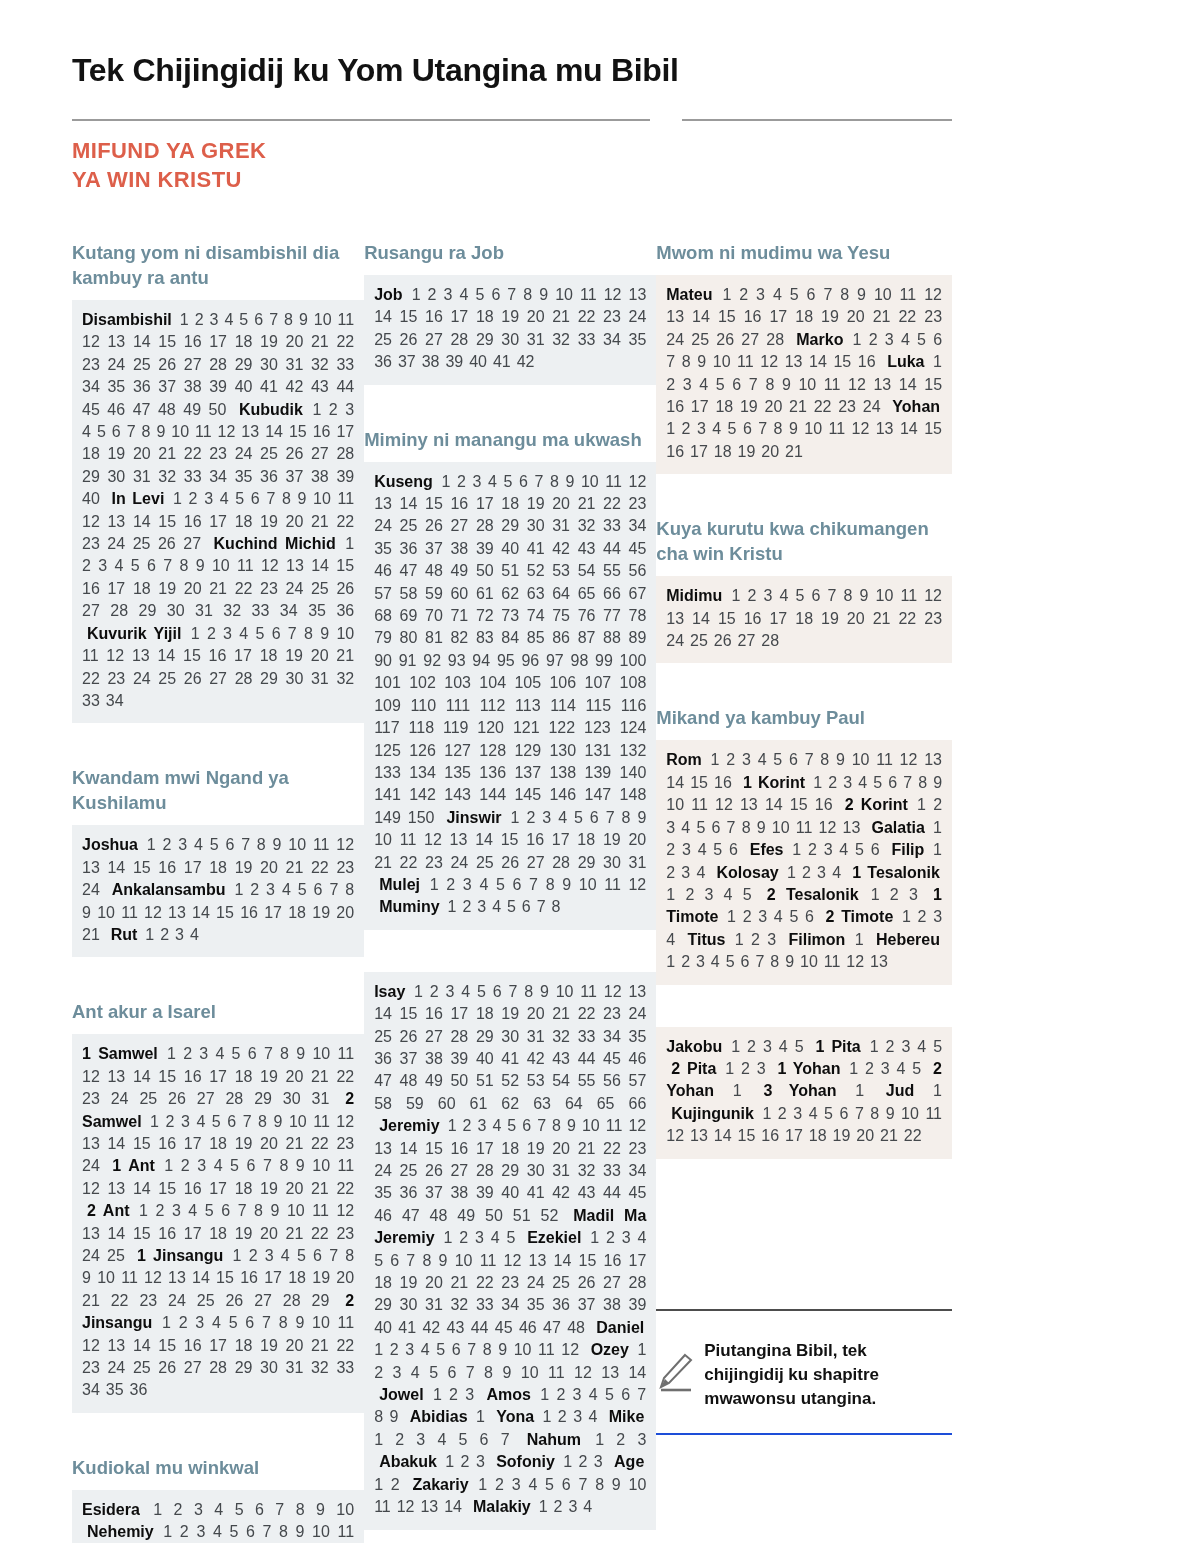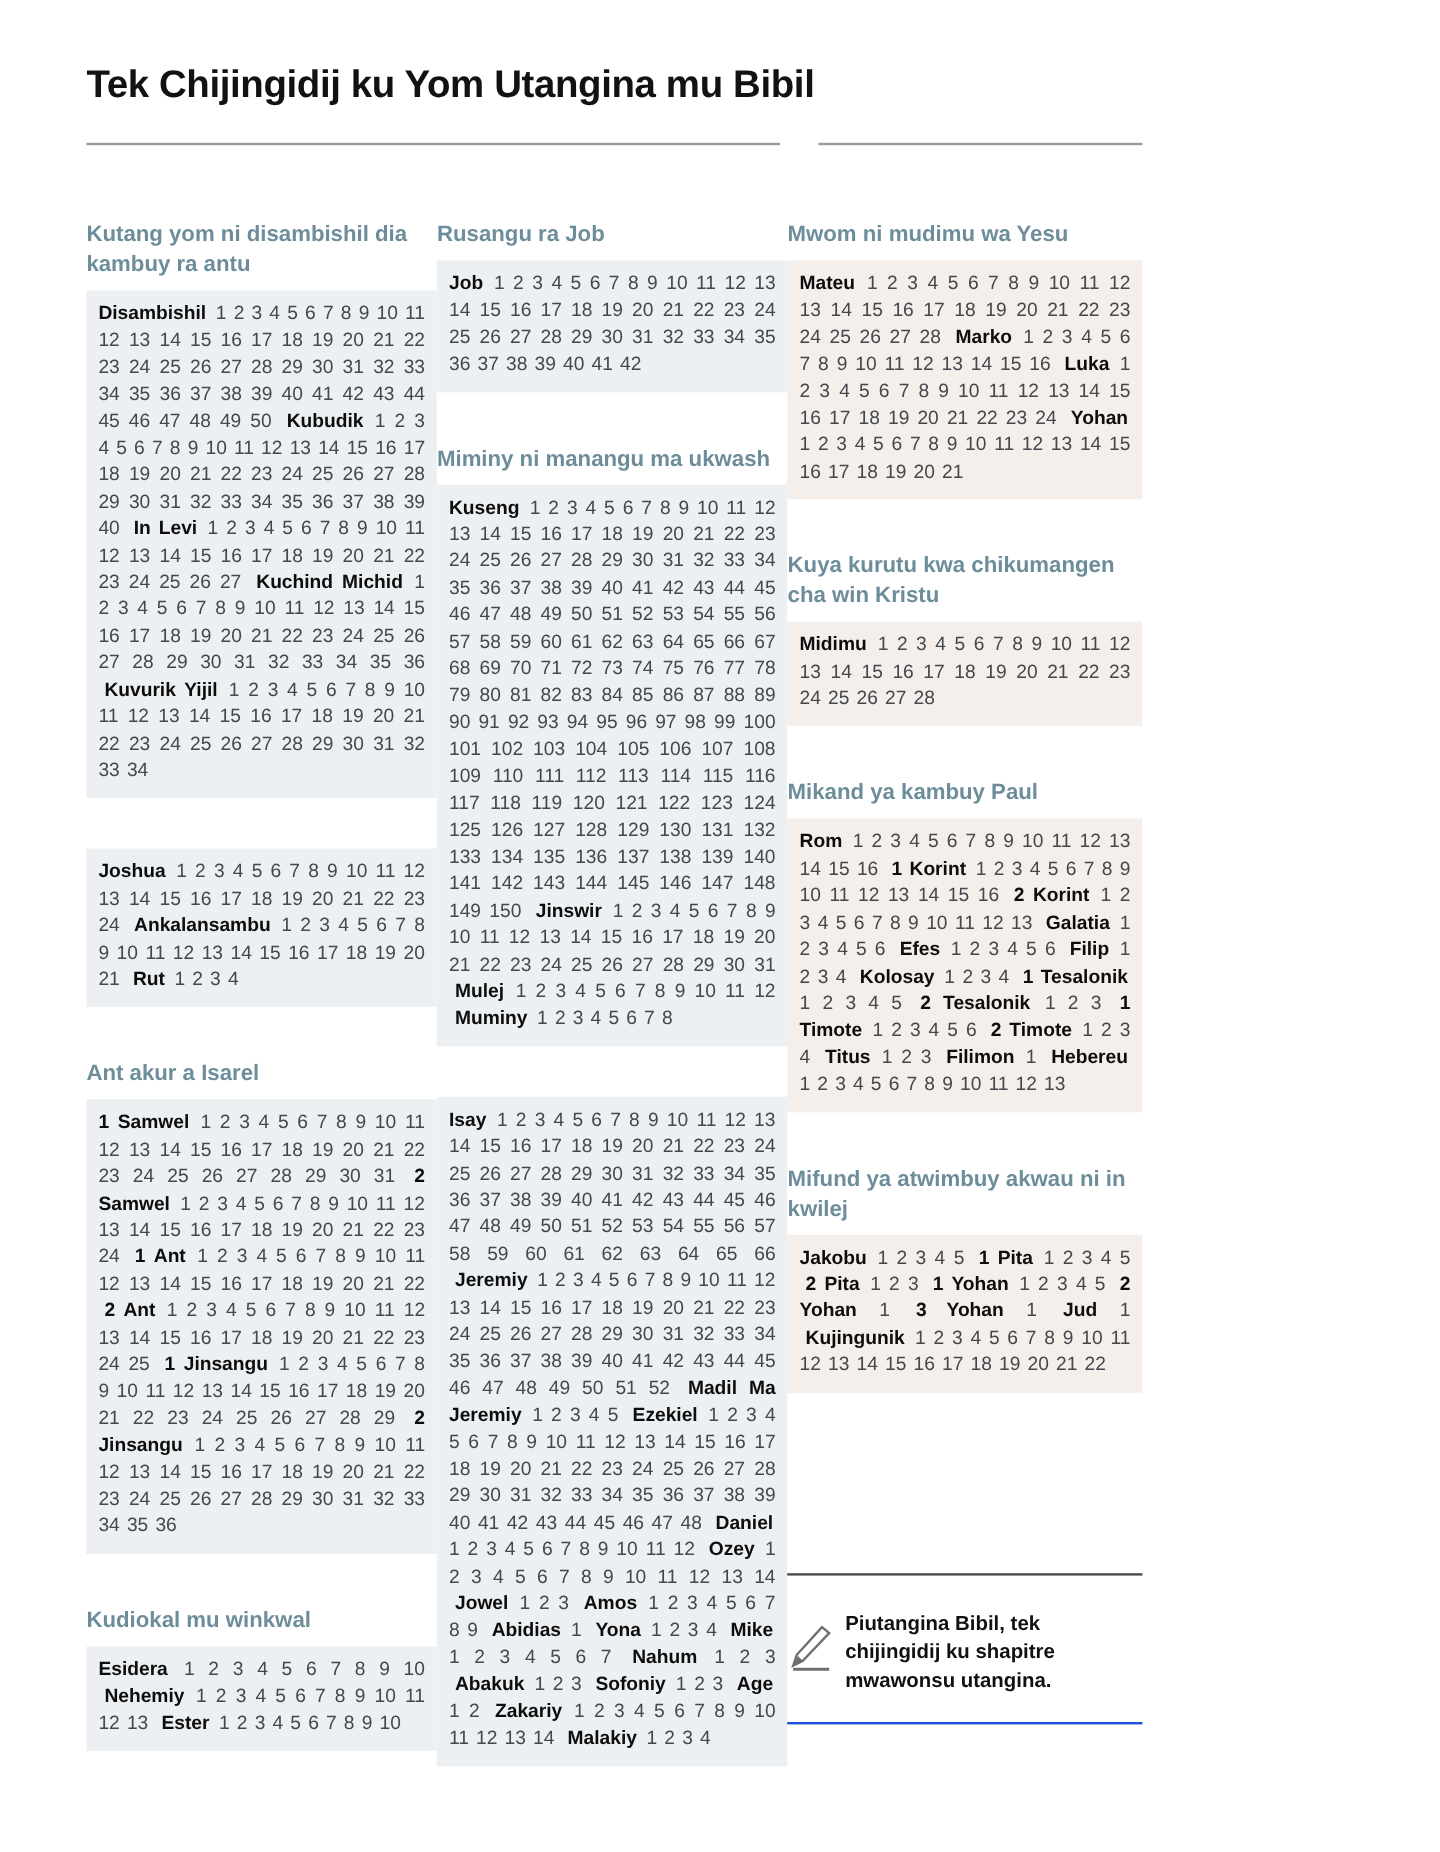--- a/index.html
+++ b/index.html
@@ -95,29 +95,34 @@
 
   <h1 class="page-title">Tek Chijingidij ku Yom Utangina mu Bibil</h1>
 
   <div class="rules-row">
     <div class="rule rule-left"></div>
     <div class="rule-gap"></div>
     <div class="rule rule-right"></div>
   </div>
 
   <div class="headers-row">
+    <div class="sec-header greek">
+      <div>MIFUND YA GREK</div>
+      <div>YA WIN KRISTU</div>
+    </div>
   </div>
 
   <div class="columns">
     <div class="col col-1">
         <div class="group">
           <div class="group-heading">Kutang yom ni disambishil dia kambuy ra antu</div>
           <div class="group-box hebrew-box"><span class="book">Disambishil</span> <span class="ch">1</span> <span class="ch">2</span> <span class="ch">3</span> <span class="ch">4</span> <span class="ch">5</span> <span class="ch">6</span> <span class="ch">7</span> <span class="ch">8</span> <span class="ch">9</span> <span class="ch">10</span> <span class="ch">11</span> <span class="ch">12</span> <span class="ch">13</span> <span class="ch">14</span> <span class="ch">15</span> <span class="ch">16</span> <span class="ch">17</span> <span class="ch">18</span> <span class="ch">19</span> <span class="ch">20</span> <span class="ch">21</span> <span class="ch">22</span> <span class="ch">23</span> <span class="ch">24</span> <span class="ch">25</span> <span class="ch">26</span> <span class="ch">27</span> <span class="ch">28</span> <span class="ch">29</span> <span class="ch">30</span> <span class="ch">31</span> <span class="ch">32</span> <span class="ch">33</span> <span class="ch">34</span> <span class="ch">35</span> <span class="ch">36</span> <span class="ch">37</span> <span class="ch">38</span> <span class="ch">39</span> <span class="ch">40</span> <span class="ch">41</span> <span class="ch">42</span> <span class="ch">43</span> <span class="ch">44</span> <span class="ch">45</span> <span class="ch">46</span> <span class="ch">47</span> <span class="ch">48</span> <span class="ch">49</span> <span class="ch">50</span> <span class="book">Kubudik</span> <span class="ch">1</span> <span class="ch">2</span> <span class="ch">3</span> <span class="ch">4</span> <span class="ch">5</span> <span class="ch">6</span> <span class="ch">7</span> <span class="ch">8</span> <span class="ch">9</span> <span class="ch">10</span> <span class="ch">11</span> <span class="ch">12</span> <span class="ch">13</span> <span class="ch">14</span> <span class="ch">15</span> <span class="ch">16</span> <span class="ch">17</span> <span class="ch">18</span> <span class="ch">19</span> <span class="ch">20</span> <span class="ch">21</span> <span class="ch">22</span> <span class="ch">23</span> <span class="ch">24</span> <span class="ch">25</span> <span class="ch">26</span> <span class="ch">27</span> <span class="ch">28</span> <span class="ch">29</span> <span class="ch">30</span> <span class="ch">31</span> <span class="ch">32</span> <span class="ch">33</span> <span class="ch">34</span> <span class="ch">35</span> <span class="ch">36</span> <span class="ch">37</span> <span class="ch">38</span> <span class="ch">39</span> <span class="ch">40</span> <span class="book">In Levi</span> <span class="ch">1</span> <span class="ch">2</span> <span class="ch">3</span> <span class="ch">4</span> <span class="ch">5</span> <span class="ch">6</span> <span class="ch">7</span> <span class="ch">8</span> <span class="ch">9</span> <span class="ch">10</span> <span class="ch">11</span> <span class="ch">12</span> <span class="ch">13</span> <span class="ch">14</span> <span class="ch">15</span> <span class="ch">16</span> <span class="ch">17</span> <span class="ch">18</span> <span class="ch">19</span> <span class="ch">20</span> <span class="ch">21</span> <span class="ch">22</span> <span class="ch">23</span> <span class="ch">24</span> <span class="ch">25</span> <span class="ch">26</span> <span class="ch">27</span> <span class="book">Kuchind Michid</span> <span class="ch">1</span> <span class="ch">2</span> <span class="ch">3</span> <span class="ch">4</span> <span class="ch">5</span> <span class="ch">6</span> <span class="ch">7</span> <span class="ch">8</span> <span class="ch">9</span> <span class="ch">10</span> <span class="ch">11</span> <span class="ch">12</span> <span class="ch">13</span> <span class="ch">14</span> <span class="ch">15</span> <span class="ch">16</span> <span class="ch">17</span> <span class="ch">18</span> <span class="ch">19</span> <span class="ch">20</span> <span class="ch">21</span> <span class="ch">22</span> <span class="ch">23</span> <span class="ch">24</span> <span class="ch">25</span> <span class="ch">26</span> <span class="ch">27</span> <span class="ch">28</span> <span class="ch">29</span> <span class="ch">30</span> <span class="ch">31</span> <span class="ch">32</span> <span class="ch">33</span> <span class="ch">34</span> <span class="ch">35</span> <span class="ch">36</span> <span class="book">Kuvurik Yijil</span> <span class="ch">1</span> <span class="ch">2</span> <span class="ch">3</span> <span class="ch">4</span> <span class="ch">5</span> <span class="ch">6</span> <span class="ch">7</span> <span class="ch">8</span> <span class="ch">9</span> <span class="ch">10</span> <span class="ch">11</span> <span class="ch">12</span> <span class="ch">13</span> <span class="ch">14</span> <span class="ch">15</span> <span class="ch">16</span> <span class="ch">17</span> <span class="ch">18</span> <span class="ch">19</span> <span class="ch">20</span> <span class="ch">21</span> <span class="ch">22</span> <span class="ch">23</span> <span class="ch">24</span> <span class="ch">25</span> <span class="ch">26</span> <span class="ch">27</span> <span class="ch">28</span> <span class="ch">29</span> <span class="ch">30</span> <span class="ch">31</span> <span class="ch">32</span> <span class="ch">33</span> <span class="ch">34</span> </div>
         </div>
         <div class="group">
+          <div class="group-heading">Kwandam mwi Ngand ya Kushilamu</div>
           <div class="group-box hebrew-box"><span class="book">Joshua</span> <span class="ch">1</span> <span class="ch">2</span> <span class="ch">3</span> <span class="ch">4</span> <span class="ch">5</span> <span class="ch">6</span> <span class="ch">7</span> <span class="ch">8</span> <span class="ch">9</span> <span class="ch">10</span> <span class="ch">11</span> <span class="ch">12</span> <span class="ch">13</span> <span class="ch">14</span> <span class="ch">15</span> <span class="ch">16</span> <span class="ch">17</span> <span class="ch">18</span> <span class="ch">19</span> <span class="ch">20</span> <span class="ch">21</span> <span class="ch">22</span> <span class="ch">23</span> <span class="ch">24</span> <span class="book">Ankalansambu</span> <span class="ch">1</span> <span class="ch">2</span> <span class="ch">3</span> <span class="ch">4</span> <span class="ch">5</span> <span class="ch">6</span> <span class="ch">7</span> <span class="ch">8</span> <span class="ch">9</span> <span class="ch">10</span> <span class="ch">11</span> <span class="ch">12</span> <span class="ch">13</span> <span class="ch">14</span> <span class="ch">15</span> <span class="ch">16</span> <span class="ch">17</span> <span class="ch">18</span> <span class="ch">19</span> <span class="ch">20</span> <span class="ch">21</span> <span class="book">Rut</span> <span class="ch">1</span> <span class="ch">2</span> <span class="ch">3</span> <span class="ch">4</span> </div>
         </div>
         <div class="group">
           <div class="group-heading">Ant akur a Isarel</div>
           <div class="group-box hebrew-box"><span class="book">1 Samwel</span> <span class="ch">1</span> <span class="ch">2</span> <span class="ch">3</span> <span class="ch">4</span> <span class="ch">5</span> <span class="ch">6</span> <span class="ch">7</span> <span class="ch">8</span> <span class="ch">9</span> <span class="ch">10</span> <span class="ch">11</span> <span class="ch">12</span> <span class="ch">13</span> <span class="ch">14</span> <span class="ch">15</span> <span class="ch">16</span> <span class="ch">17</span> <span class="ch">18</span> <span class="ch">19</span> <span class="ch">20</span> <span class="ch">21</span> <span class="ch">22</span> <span class="ch">23</span> <span class="ch">24</span> <span class="ch">25</span> <span class="ch">26</span> <span class="ch">27</span> <span class="ch">28</span> <span class="ch">29</span> <span class="ch">30</span> <span class="ch">31</span> <span class="book">2 Samwel</span> <span class="ch">1</span> <span class="ch">2</span> <span class="ch">3</span> <span class="ch">4</span> <span class="ch">5</span> <span class="ch">6</span> <span class="ch">7</span> <span class="ch">8</span> <span class="ch">9</span> <span class="ch">10</span> <span class="ch">11</span> <span class="ch">12</span> <span class="ch">13</span> <span class="ch">14</span> <span class="ch">15</span> <span class="ch">16</span> <span class="ch">17</span> <span class="ch">18</span> <span class="ch">19</span> <span class="ch">20</span> <span class="ch">21</span> <span class="ch">22</span> <span class="ch">23</span> <span class="ch">24</span> <span class="book">1 Ant</span> <span class="ch">1</span> <span class="ch">2</span> <span class="ch">3</span> <span class="ch">4</span> <span class="ch">5</span> <span class="ch">6</span> <span class="ch">7</span> <span class="ch">8</span> <span class="ch">9</span> <span class="ch">10</span> <span class="ch">11</span> <span class="ch">12</span> <span class="ch">13</span> <span class="ch">14</span> <span class="ch">15</span> <span class="ch">16</span> <span class="ch">17</span> <span class="ch">18</span> <span class="ch">19</span> <span class="ch">20</span> <span class="ch">21</span> <span class="ch">22</span> <span class="book">2 Ant</span> <span class="ch">1</span> <span class="ch">2</span> <span class="ch">3</span> <span class="ch">4</span> <span class="ch">5</span> <span class="ch">6</span> <span class="ch">7</span> <span class="ch">8</span> <span class="ch">9</span> <span class="ch">10</span> <span class="ch">11</span> <span class="ch">12</span> <span class="ch">13</span> <span class="ch">14</span> <span class="ch">15</span> <span class="ch">16</span> <span class="ch">17</span> <span class="ch">18</span> <span class="ch">19</span> <span class="ch">20</span> <span class="ch">21</span> <span class="ch">22</span> <span class="ch">23</span> <span class="ch">24</span> <span class="ch">25</span> <span class="book">1 Jinsangu</span> <span class="ch">1</span> <span class="ch">2</span> <span class="ch">3</span> <span class="ch">4</span> <span class="ch">5</span> <span class="ch">6</span> <span class="ch">7</span> <span class="ch">8</span> <span class="ch">9</span> <span class="ch">10</span> <span class="ch">11</span> <span class="ch">12</span> <span class="ch">13</span> <span class="ch">14</span> <span class="ch">15</span> <span class="ch">16</span> <span class="ch">17</span> <span class="ch">18</span> <span class="ch">19</span> <span class="ch">20</span> <span class="ch">21</span> <span class="ch">22</span> <span class="ch">23</span> <span class="ch">24</span> <span class="ch">25</span> <span class="ch">26</span> <span class="ch">27</span> <span class="ch">28</span> <span class="ch">29</span> <span class="book">2 Jinsangu</span> <span class="ch">1</span> <span class="ch">2</span> <span class="ch">3</span> <span class="ch">4</span> <span class="ch">5</span> <span class="ch">6</span> <span class="ch">7</span> <span class="ch">8</span> <span class="ch">9</span> <span class="ch">10</span> <span class="ch">11</span> <span class="ch">12</span> <span class="ch">13</span> <span class="ch">14</span> <span class="ch">15</span> <span class="ch">16</span> <span class="ch">17</span> <span class="ch">18</span> <span class="ch">19</span> <span class="ch">20</span> <span class="ch">21</span> <span class="ch">22</span> <span class="ch">23</span> <span class="ch">24</span> <span class="ch">25</span> <span class="ch">26</span> <span class="ch">27</span> <span class="ch">28</span> <span class="ch">29</span> <span class="ch">30</span> <span class="ch">31</span> <span class="ch">32</span> <span class="ch">33</span> <span class="ch">34</span> <span class="ch">35</span> <span class="ch">36</span> </div>
         </div>
         <div class="group">
           <div class="group-heading">Kudiokal mu winkwal</div>
           <div class="group-box hebrew-box"><span class="book">Esidera</span> <span class="ch">1</span> <span class="ch">2</span> <span class="ch">3</span> <span class="ch">4</span> <span class="ch">5</span> <span class="ch">6</span> <span class="ch">7</span> <span class="ch">8</span> <span class="ch">9</span> <span class="ch">10</span> <span class="book">Nehemiy</span> <span class="ch">1</span> <span class="ch">2</span> <span class="ch">3</span> <span class="ch">4</span> <span class="ch">5</span> <span class="ch">6</span> <span class="ch">7</span> <span class="ch">8</span> <span class="ch">9</span> <span class="ch">10</span> <span class="ch">11</span> <span class="ch">12</span> <span class="ch">13</span> <span class="book">Ester</span> <span class="ch">1</span> <span class="ch">2</span> <span class="ch">3</span> <span class="ch">4</span> <span class="ch">5</span> <span class="ch">6</span> <span class="ch">7</span> <span class="ch">8</span> <span class="ch">9</span> <span class="ch">10</span> </div>
         </div>
@@ -142,21 +147,20 @@
         </div>
         <div class="group">
           <div class="group-heading">Kuya kurutu kwa chikumangen cha win Kristu</div>
           <div class="group-box greek-box"><span class="book">Midimu</span> <span class="ch">1</span> <span class="ch">2</span> <span class="ch">3</span> <span class="ch">4</span> <span class="ch">5</span> <span class="ch">6</span> <span class="ch">7</span> <span class="ch">8</span> <span class="ch">9</span> <span class="ch">10</span> <span class="ch">11</span> <span class="ch">12</span> <span class="ch">13</span> <span class="ch">14</span> <span class="ch">15</span> <span class="ch">16</span> <span class="ch">17</span> <span class="ch">18</span> <span class="ch">19</span> <span class="ch">20</span> <span class="ch">21</span> <span class="ch">22</span> <span class="ch">23</span> <span class="ch">24</span> <span class="ch">25</span> <span class="ch">26</span> <span class="ch">27</span> <span class="ch">28</span> </div>
         </div>
         <div class="group">
           <div class="group-heading">Mikand ya kambuy Paul</div>
           <div class="group-box greek-box"><span class="book">Rom</span> <span class="ch">1</span> <span class="ch">2</span> <span class="ch">3</span> <span class="ch">4</span> <span class="ch">5</span> <span class="ch">6</span> <span class="ch">7</span> <span class="ch">8</span> <span class="ch">9</span> <span class="ch">10</span> <span class="ch">11</span> <span class="ch">12</span> <span class="ch">13</span> <span class="ch">14</span> <span class="ch">15</span> <span class="ch">16</span> <span class="book">1 Korint</span> <span class="ch">1</span> <span class="ch">2</span> <span class="ch">3</span> <span class="ch">4</span> <span class="ch">5</span> <span class="ch">6</span> <span class="ch">7</span> <span class="ch">8</span> <span class="ch">9</span> <span class="ch">10</span> <span class="ch">11</span> <span class="ch">12</span> <span class="ch">13</span> <span class="ch">14</span> <span class="ch">15</span> <span class="ch">16</span> <span class="book">2 Korint</span> <span class="ch">1</span> <span class="ch">2</span> <span class="ch">3</span> <span class="ch">4</span> <span class="ch">5</span> <span class="ch">6</span> <span class="ch">7</span> <span class="ch">8</span> <span class="ch">9</span> <span class="ch">10</span> <span class="ch">11</span> <span class="ch">12</span> <span class="ch">13</span> <span class="book">Galatia</span> <span class="ch">1</span> <span class="ch">2</span> <span class="ch">3</span> <span class="ch">4</span> <span class="ch">5</span> <span class="ch">6</span> <span class="book">Efes</span> <span class="ch">1</span> <span class="ch">2</span> <span class="ch">3</span> <span class="ch">4</span> <span class="ch">5</span> <span class="ch">6</span> <span class="book">Filip</span> <span class="ch">1</span> <span class="ch">2</span> <span class="ch">3</span> <span class="ch">4</span> <span class="book">Kolosay</span> <span class="ch">1</span> <span class="ch">2</span> <span class="ch">3</span> <span class="ch">4</span> <span class="book">1 Tesalonik</span> <span class="ch">1</span> <span class="ch">2</span> <span class="ch">3</span> <span class="ch">4</span> <span class="ch">5</span> <span class="book">2 Tesalonik</span> <span class="ch">1</span> <span class="ch">2</span> <span class="ch">3</span> <span class="book">1 Timote</span> <span class="ch">1</span> <span class="ch">2</span> <span class="ch">3</span> <span class="ch">4</span> <span class="ch">5</span> <span class="ch">6</span> <span class="book">2 Timote</span> <span class="ch">1</span> <span class="ch">2</span> <span class="ch">3</span> <span class="ch">4</span> <span class="book">Titus</span> <span class="ch">1</span> <span class="ch">2</span> <span class="ch">3</span> <span class="book">Filimon</span> <span class="ch">1</span> <span class="book">Hebereu</span> <span class="ch">1</span> <span class="ch">2</span> <span class="ch">3</span> <span class="ch">4</span> <span class="ch">5</span> <span class="ch">6</span> <span class="ch">7</span> <span class="ch">8</span> <span class="ch">9</span> <span class="ch">10</span> <span class="ch">11</span> <span class="ch">12</span> <span class="ch">13</span> </div>
         </div>
         <div class="group">
-          <div class="group-heading">Mifund ya atwimbuy akwau ni in kwilej</div>
           <div class="group-box greek-box"><span class="book">Jakobu</span> <span class="ch">1</span> <span class="ch">2</span> <span class="ch">3</span> <span class="ch">4</span> <span class="ch">5</span> <span class="book">1 Pita</span> <span class="ch">1</span> <span class="ch">2</span> <span class="ch">3</span> <span class="ch">4</span> <span class="ch">5</span> <span class="book">2 Pita</span> <span class="ch">1</span> <span class="ch">2</span> <span class="ch">3</span> <span class="book">1 Yohan</span> <span class="ch">1</span> <span class="ch">2</span> <span class="ch">3</span> <span class="ch">4</span> <span class="ch">5</span> <span class="book">2 Yohan</span> <span class="ch">1</span> <span class="book">3 Yohan</span> <span class="ch">1</span> <span class="book">Jud</span> <span class="ch">1</span> <span class="book">Kujingunik</span> <span class="ch">1</span> <span class="ch">2</span> <span class="ch">3</span> <span class="ch">4</span> <span class="ch">5</span> <span class="ch">6</span> <span class="ch">7</span> <span class="ch">8</span> <span class="ch">9</span> <span class="ch">10</span> <span class="ch">11</span> <span class="ch">12</span> <span class="ch">13</span> <span class="ch">14</span> <span class="ch">15</span> <span class="ch">16</span> <span class="ch">17</span> <span class="ch">18</span> <span class="ch">19</span> <span class="ch">20</span> <span class="ch">21</span> <span class="ch">22</span> </div>
         </div>
         <div class="footer-note">
         <div class="pencil-wrap">
           <svg width="38" height="42" viewBox="0 0 38 42" aria-hidden="true">
             <line x1="3" y1="38" x2="33" y2="38" stroke="#6f6f6f" stroke-width="2.6"></line>
             <polygon points="27,3 33,8 11,31 3,35 6,26" fill="#ffffff" stroke="#6f6f6f" stroke-width="2"></polygon>
             <polygon points="7,27 11,31 3,35" fill="#6f6f6f"></polygon>
           </svg>
         </div>

